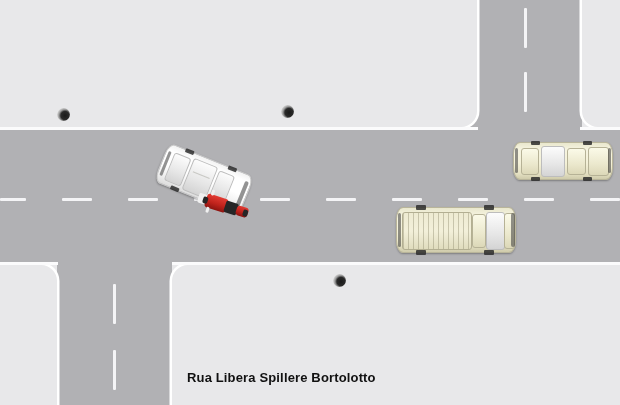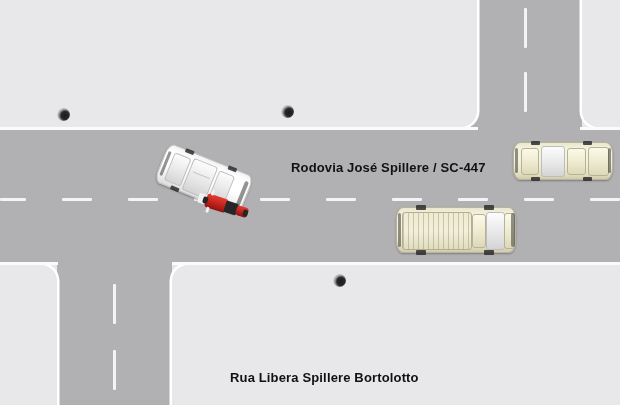--- a/index.html
+++ b/index.html
@@ -200,23 +200,22 @@
   <div class="dash-h" style="left:524px;top:198px; width:30px;"></div>
   <div class="dash-h" style="left:590px;top:198px; width:30px;"></div>
 
   <div class="dash-v" style="left:524px; top:8px;  height:40px;"></div>
   <div class="dash-v" style="left:524px; top:72px; height:40px;"></div>
 
   <div class="dash-v" style="left:113px; top:284px; height:40px;"></div>
   <div class="dash-v" style="left:113px; top:350px; height:40px;"></div>
 
 
-  <div class="label" style="left:291px; top:160px;">Rodovia José Spillere / SC-447</div>
-
-  <div class="label" style="left:187px; top:370px;margin-left:43px;">Rua Libera Spillere Bortolotto</div>
+
+  <div class="label" style="left:187px; top:370px;">Rua Libera Spillere Bortolotto</div>
 
   <div class="marker" style="left:57px; top:108px;"></div>
   <div class="marker" style="left:281px; top:105px;"></div>
   <div class="marker" style="left:333px; top:274px;"></div>
 
   <div class="vehicle car-white" style="left:158px; top:158px; width:92px; height:42px; transform:rotate(22deg);">
     <div class="veh-body"></div>
 
     <div class="glass" style="left:9px;  top:7px;  width:16px; height:28px;"></div>
     <div class="glass" style="left:29px; top:5px;  width:24px; height:32px;"></div>

